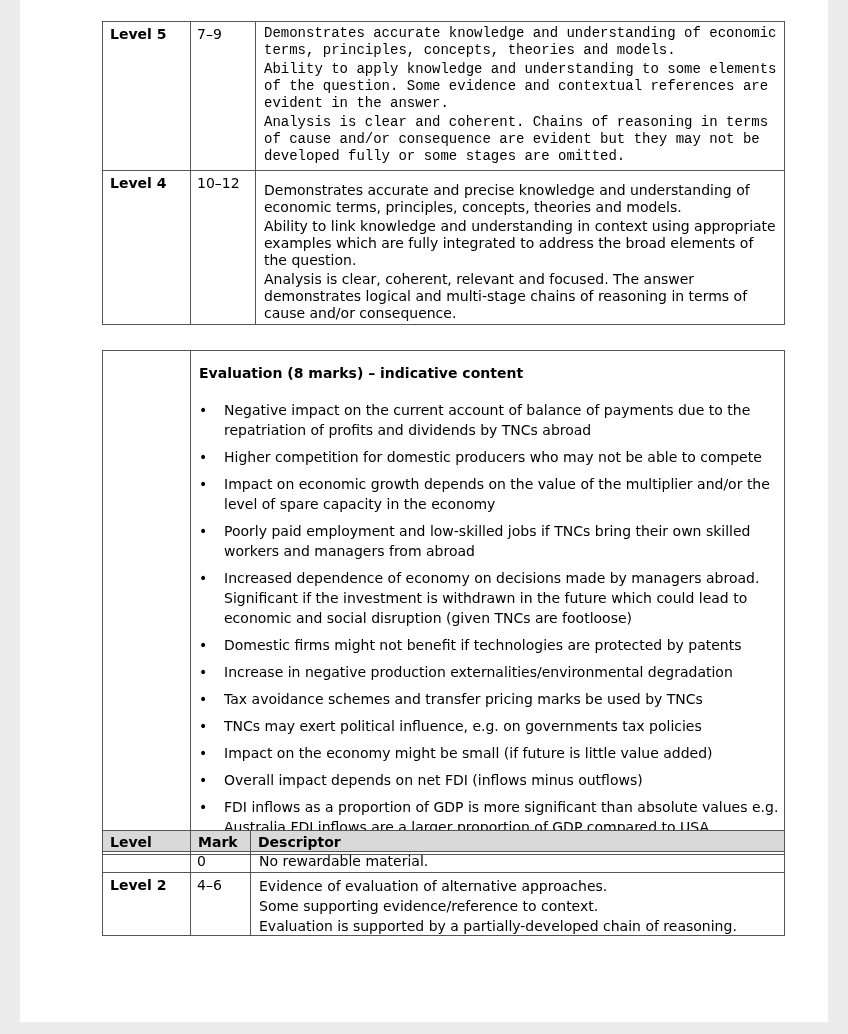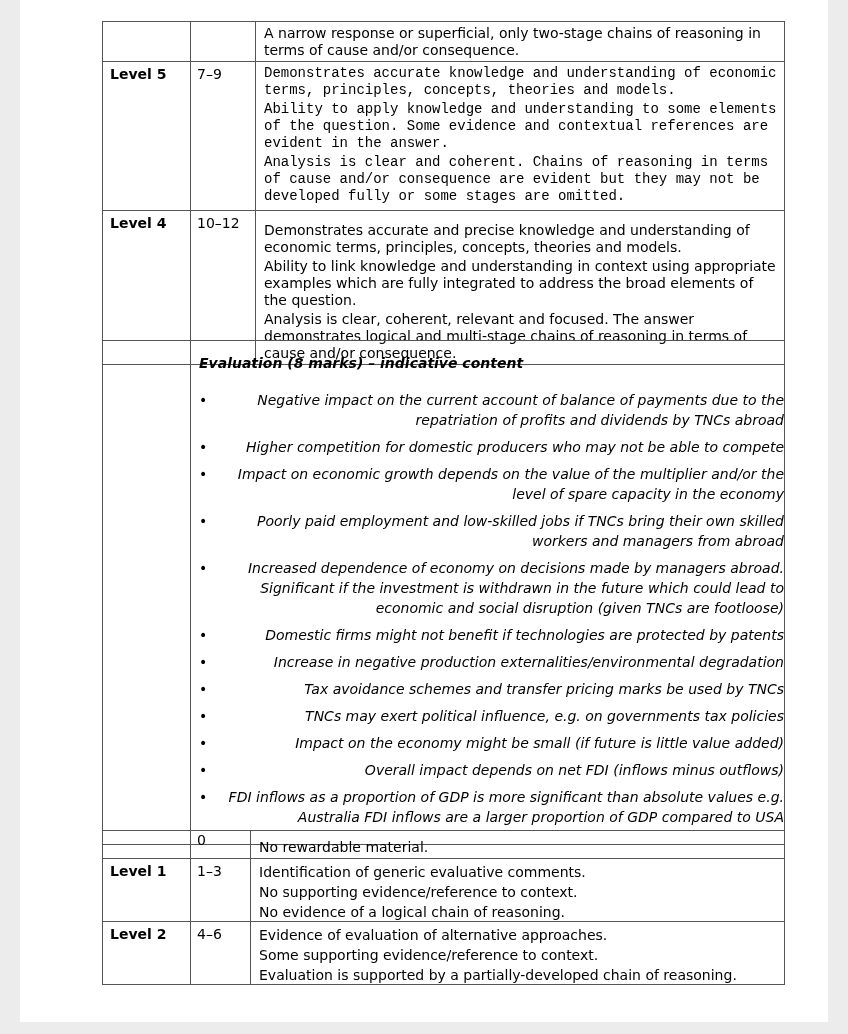--- a/index.html
+++ b/index.html
@@ -15,43 +15,36 @@
   }
   .tbl { position:absolute; left:82px; width:683px; border-collapse:collapse; table-layout:fixed; }
   .tbl td { border:1px solid #555; vertical-align:top; padding:0; font-size:14px; line-height:17px; }
   .c1 { width:88px; }
   .c2 { width:65px; }
   .lvl { font-weight:bold; padding:4px 0 0 7px !important; }
   .mark { padding:4px 0 0 6px !important;margin-top:41px; }
   .desc p { margin:0 0 2px 0; padding-left:8px; padding-right:6px; }
   .hdr td { background:#d9d9d9; font-weight:bold; }
   .eval-title { font-weight:bold; margin:14px 0 18px 8px; font-size:14px; }
-  ul.bul { list-style:none; margin:0; padding:0 0 10px 0;text-align:right; }
+  ul.bul { list-style:none; margin:0; padding:0 0 10px 0; }
   ul.bul li { position:relative; padding-left:33px; margin-bottom:7px; line-height:20px; font-size:14px; }
   ul.bul li::before { content:"•"; position:absolute; left:8px; top:0; }
 </style>
 </head>
 <body>
 
 <div class="page">
 
   <table class="tbl" style="top:21px;">
     <colgroup>
         <col class="c1">
         <col class="c2">
         <col>
       </colgroup>
     <tbody>
-        <tr style="height:37px;">
-      <td class="lvl"></td>
-      <td class="mark"></td>
-      <td class="desc" style="padding-top:3px;">
-        <p>A narrow response or superficial, only two-stage chains of reasoning in terms of cause and/or consequence.</p>
-      </td>
-    </tr>
     <tr style="height:149px;">
       <td class="lvl">Level 5</td>
       <td class="mark">7–9</td>
       <td class="desc" style="padding-top:3px;font-family:Liberation Mono, monospace;">
         <p>Demonstrates accurate knowledge and understanding of economic terms, principles, concepts, theories and models.</p>
         <p>Ability to apply knowledge and understanding to some elements of the question. Some evidence and contextual references are evident in the answer.</p>
         <p>Analysis is clear and coherent. Chains of reasoning in terms of cause and/or consequence are evident but they may not be developed fully or some stages are omitted.</p>
       </td>
     </tr>
     <tr style="height:150px;">
@@ -59,21 +52,21 @@
       <td class="mark">10–12</td>
       <td class="desc" style="padding-top:11px;">
         <p>Demonstrates accurate and precise knowledge and understanding of economic terms, principles, concepts, theories and models.</p>
         <p>Ability to link knowledge and understanding in context using appropriate examples which are fully integrated to address the broad elements of the question.</p>
         <p>Analysis is clear, coherent, relevant and focused. The answer demonstrates logical and multi-stage chains of reasoning in terms of cause and/or consequence.</p>
       </td>
     </tr>
   </tbody>
     </table>
 
-  <table class="tbl" style="top:340px;font-style:italic;">
+  <table class="tbl" style="top:350px;">
     <colgroup>
         <col class="c1">
         <col>
       </colgroup>
     <tbody>
         <tr style="height:472px;">
       <td></td>
       <td>
         <div class="eval-title">Evaluation (8 marks) – indicative content</div>
         <ul class="bul">
@@ -95,34 +88,30 @@
   </tbody>
     </table>
 
   <table class="tbl" style="top:830px;">
     <colgroup>
         <col class="c1">
         <col style="width:60px;">
         <col>
       </colgroup>
     <tbody>
+        <tr class="hdr" style="height:20px;">
+      <td style="padding:3px 0 0 7px;">Level</td>
+      <td style="padding:3px 0 0 7px;">Mark</td>
+      <td style="padding:3px 0 0 7px;">Descriptor</td>
+    </tr>
     <tr style="height:19px;">
       <td class="lvl" style="padding-top:1px !important;"></td>
       <td class="mark" style="padding-top:1px !important;">0</td>
-      <td class="desc" style="padding-top:8px;">
+      <td class="desc" style="padding-top:1px;">
         <p>No rewardable material.</p>
-      </td>
-    </tr>
-    <tr style="height:62px;">
-      <td class="lvl">Level 1</td>
-      <td class="mark">1–3</td>
-      <td class="desc" style="padding-top:5px;">
-        <p style="margin-bottom:3px;">Identification of generic evaluative comments.</p>
-        <p style="margin-bottom:3px;">No supporting evidence/reference to context.</p>
-        <p style="margin-bottom:0;">No evidence of a logical chain of reasoning.</p>
       </td>
     </tr>
     <tr style="height:62px;">
       <td class="lvl">Level 2</td>
       <td class="mark">4–6</td>
       <td class="desc" style="padding-top:5px;">
         <p style="margin-bottom:3px;">Evidence of evaluation of alternative approaches.</p>
         <p style="margin-bottom:3px;">Some supporting evidence/reference to context.</p>
         <p style="margin-bottom:0;">Evaluation is supported by a partially-developed chain of reasoning.</p>
       </td>

